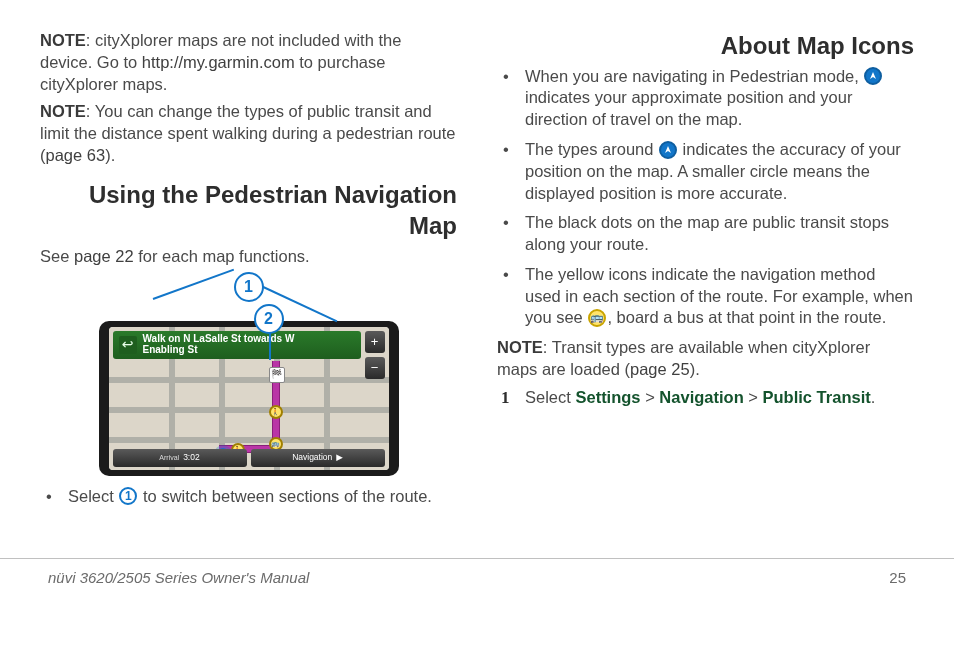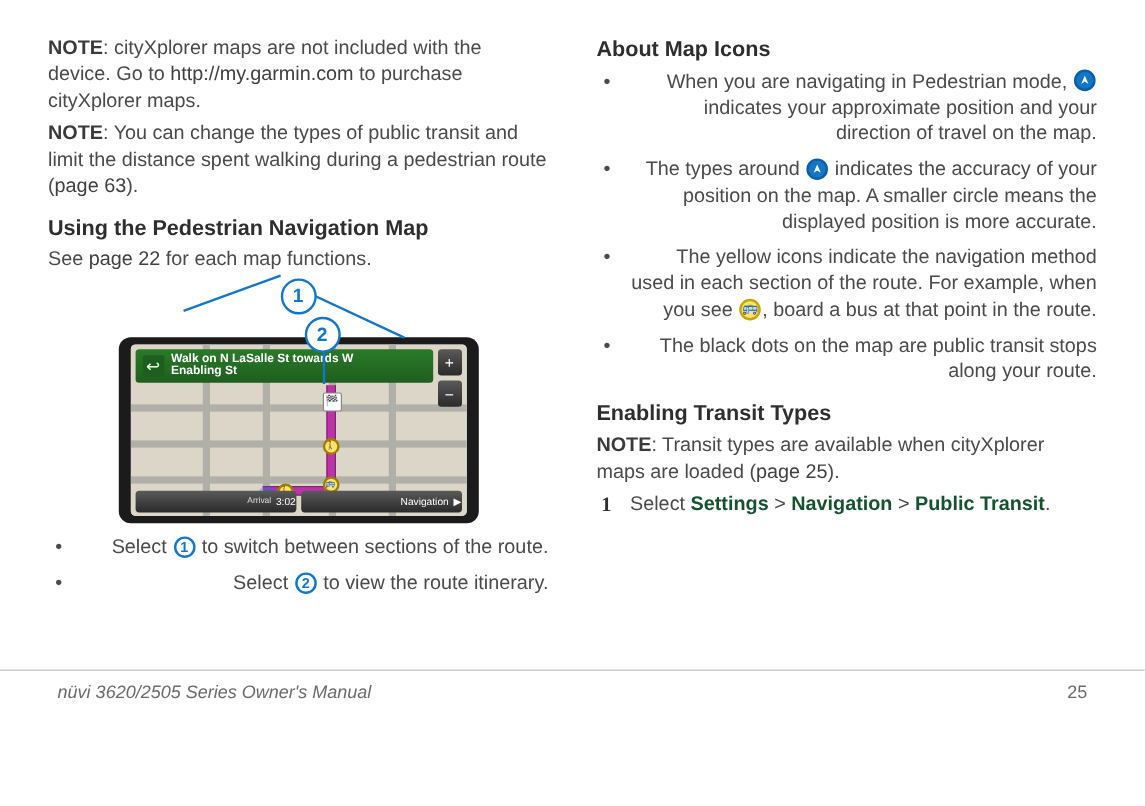--- a/index.html
+++ b/index.html
@@ -24,34 +24,34 @@
     flex: 1;
     color: #4a4a4a;
     font-size: 16.5px;
     line-height: 1.32;
   }
   .col p { margin: 0 0 6px 0; }
   .note-label { font-weight: bold; color: #3a3a3a; }
   a.link { color: #404040; text-decoration: none; }
   .sect-head {
     font-weight: bold;
-    font-size: 18px;
+    font-size: 24px;
     color: #2e2e2e;
     margin: 12px 0 4px 0;
+    text-align: right;
   }
   ul.bullets {
     list-style: none;
     padding: 0;
     margin: 0 0 6px 0;
   }
   ul.bullets > li {
     position: relative;
     padding-left: 28px;
     margin-bottom: 8px;
-    text-align: right;
   }
   ul.bullets > li::before {
     content: "•";
     position: absolute;
     left: 6px;
     top: 0;
     color: #4a4a4a;
   }
   ol.numsteps {
     list-style: none;
@@ -211,21 +211,21 @@
     display: flex;
     gap: 4px;
     z-index: 2;
   }
   .bottom-seg {
     flex: 1;
     background: linear-gradient(#5a5a5a,#2a2a2a);
     border-radius: 3px;
     color: #fff;
     font-size: 8.5px;
-    display:flex;align-items:center;justify-content:flex-end;
+    display:flex;align-items:center;justify-content:center;
     gap:4px;
   }
   .map-bg {
     position: absolute;
     inset: 0;
     background:
       linear-gradient(#dcd6c9,#dcd6c9);
   }
   .road {
     position: absolute;
@@ -327,23 +327,20 @@
             </div>
           </div>
         </div>
       </div>
     </div>
 
     <ul class="bullets">
       <li>
         <span>Select </span><span class="inline-icon">1</span><span> to switch between sections of the route.</span>
       </li>
-      <li>
-        <span>Select </span><span class="inline-icon">2</span><span> to view the route itinerary.</span>
-      </li>
     </ul>
 
   </div>
 
   <div class="col">
 
     <div class="sect-head" style="margin-top:0">About Map Icons</div>
 
     <ul class="bullets">
       <li>
@@ -354,28 +351,27 @@
           </span><span> indicates your approximate position and your direction of travel on the map.</span>
       </li>
       <li>
         <span>The types around </span><span class="inline-icon pos-dot">
             <svg viewBox="0 0 10 10">
               <polygon points="5,1 8,8 5,6 2,8" fill="#fff"></polygon>
             </svg>
           </span><span> indicates the accuracy of your position on the map. A smaller circle means the displayed position is more accurate.</span>
       </li>
       <li>
+        <span>The black dots on the map are public transit stops along your route.</span>
+      </li>
+      <li>
         <span>The yellow icons indicate the navigation method used in each section of the route. For example, when you see </span><span class="inline-icon bus-icon">🚌</span><span>, board a bus at that point in the route.</span>
       </li>
-      <li>
-        <span>The black dots on the map are public transit stops along your route.</span>
-      </li>
     </ul>
 
-    <div class="sect-head">Enabling Transit Types</div>
 
     <p>
       <span class="note-label">NOTE</span><span>: Transit types are available when cityXplorer maps are loaded (</span><a class="link" href="#">page 25</a><span>).</span>
     </p>
 
     <ol class="numsteps">
       <li>
         <span class="stepnum">1</span>
         <span>Select </span><span class="strong">Settings</span><span> &gt; </span><span class="strong">Navigation</span><span> &gt; </span><span class="strong">Public Transit</span><span>.</span>
       </li>

